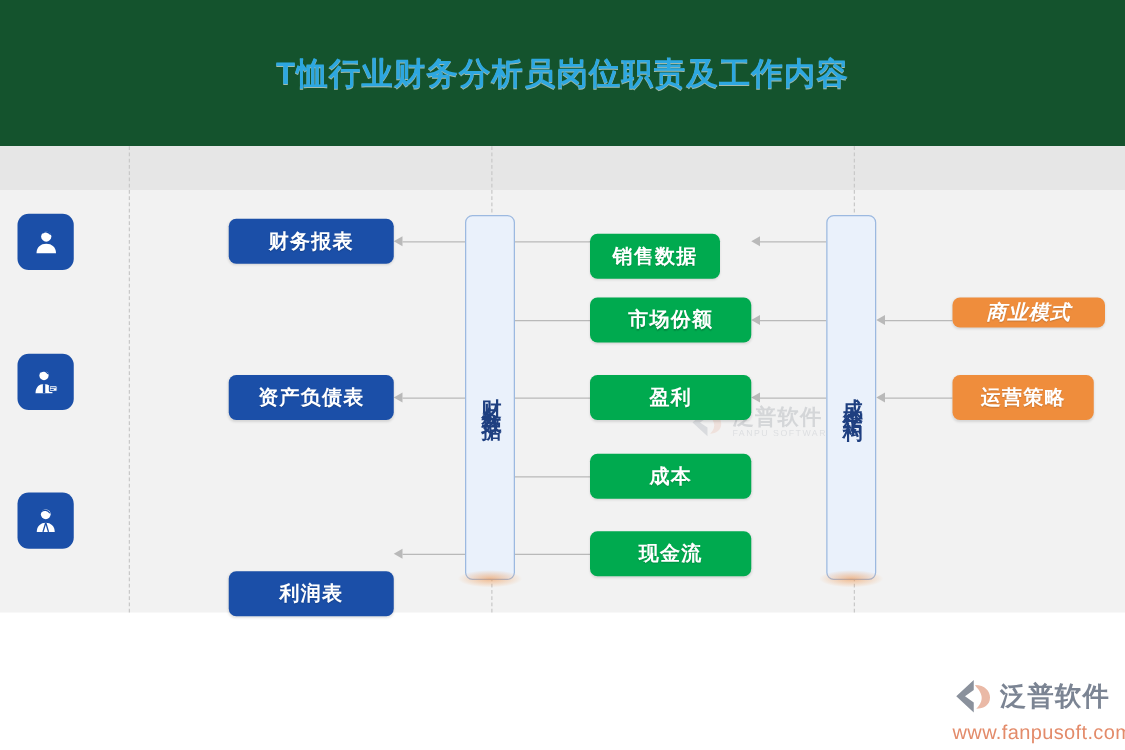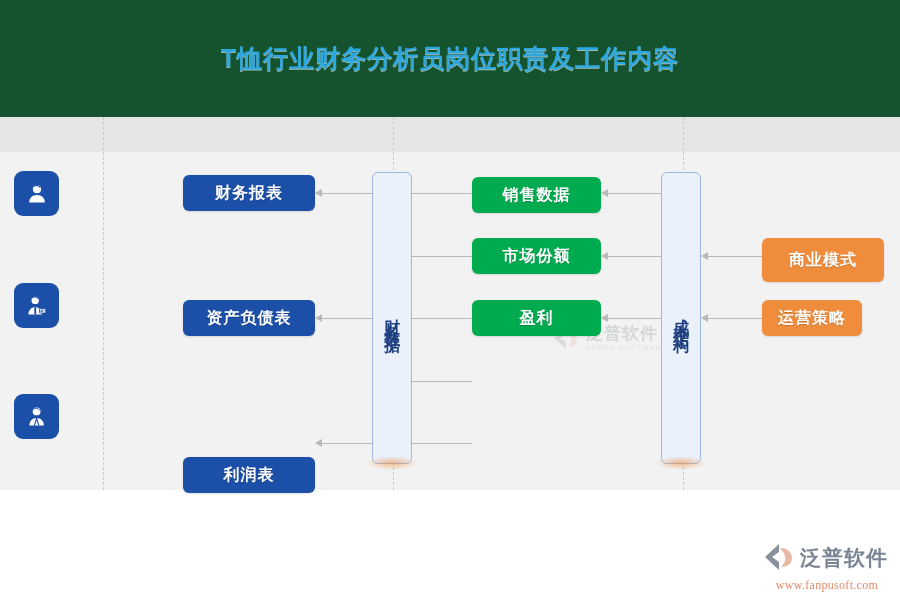--- a/index.html
+++ b/index.html
@@ -193,26 +193,26 @@
     margin-right: 4px;
   }
   .brand-cn {
     font-size: 21px;
     font-weight: bold;
     color: #7b8493;
     letter-spacing: 1px;
     line-height: 1;
   }
   .brand-url {
-    font-size: 12px;
+    font-size: 16px;
     color: #e38b6a;
     letter-spacing: 0.3px;
     margin-top: 4px;
-    text-align: center;
-    font-family: Liberation Serif, serif;
+    text-align: left;
+    font-family: Liberation Sans, sans-serif;
   }
 </style>
 </head>
 <body>
 
 <div class="title-wrap">
   <div class="page-title">T恤行业财务分析员岗位职责及工作内容</div>
 </div>
 
 <div class="panel">
@@ -302,39 +302,45 @@
   </div>
   <div class="node blue" style="left:183px; top:308px; width:132px; height:36px;margin-top:32px;">
     <span>利润表</span>
   </div>
 
   <div class="vnode" style="left:372px; top:55px; width:40px; height:292px;">
     <span class="vnode-label">财务数据</span>
     <span class="vnode-glow"></span>
   </div>
 
-  <div class="node green" style="left:472px; top:60px; width:129px; height:36px;">
+  <div class="node green" style="left:472px; top:70px; width:104px; height:36px;">
     <span>销售数据</span>
   </div>
   <div class="node green" style="left:472px; top:183px; width:129px; height:36px;">
     <span>盈利</span>
   </div>
   <div class="node green" style="left:472px; top:121px; width:129px; height:36px;">
     <span>市场份额</span>
+  </div>
+  <div class="node green" style="left:472px; top:246px; width:129px; height:36px;">
+    <span>成本</span>
+  </div>
+  <div class="node green" style="left:472px; top:308px; width:129px; height:36px;">
+    <span>现金流</span>
   </div>
 
   <div class="vnode" style="left:661px; top:55px; width:40px; height:292px;">
     <span class="vnode-label">成本结构</span>
     <span class="vnode-glow"></span>
   </div>
 
-  <div class="node orange" style="left:762px; top:121px; width:122px; height:44px;">
+  <div class="node orange" style="left:762px; top:121px; width:122px; height:24px;font-style:italic;">
     <span>商业模式</span>
   </div>
-  <div class="node orange" style="left:762px; top:183px; width:100px; height:36px;">
+  <div class="node orange" style="left:762px; top:183px; width:113px; height:36px;">
     <span>运营策略</span>
   </div>
 
 </div>
 
 <div class="brand">
   <div class="brand-row">
     <div class="brand-mark">
       <svg width="34" height="34" viewBox="0 0 34 34">
         <path d="M3 17 L17 4 L17 12 L10 17 L17 22 L17 30 Z" fill="#8a919c"></path>

